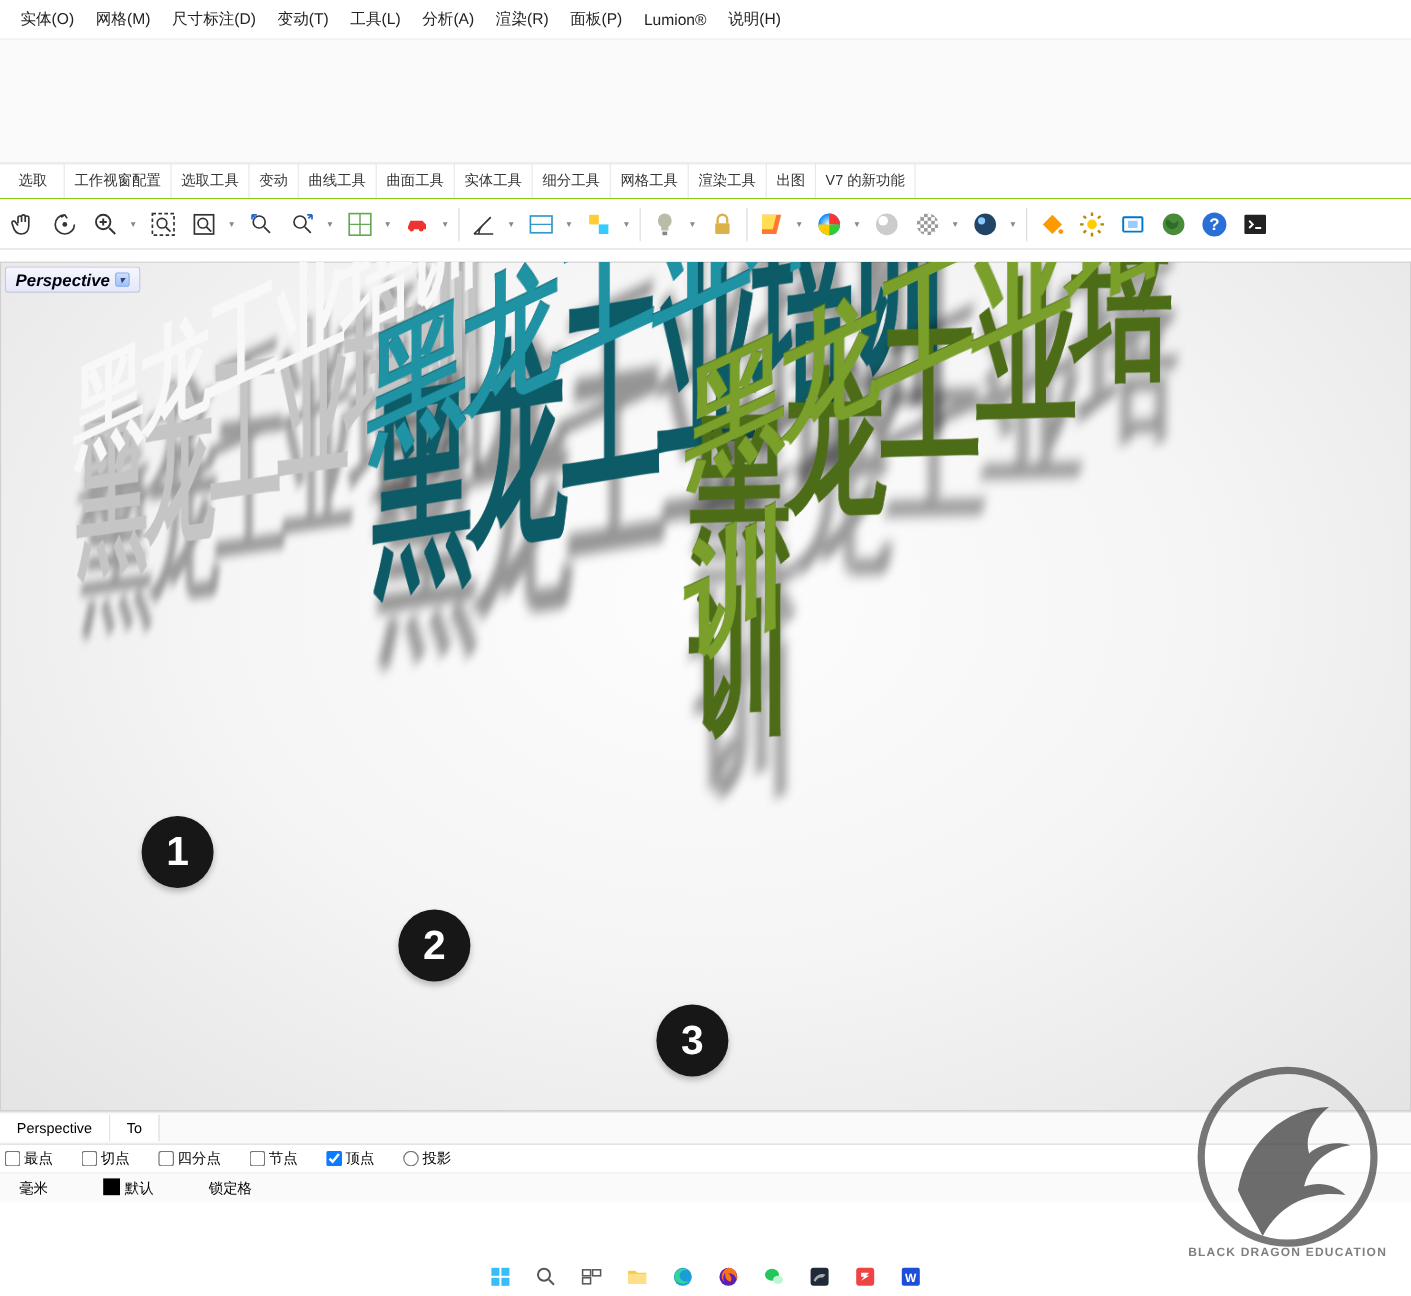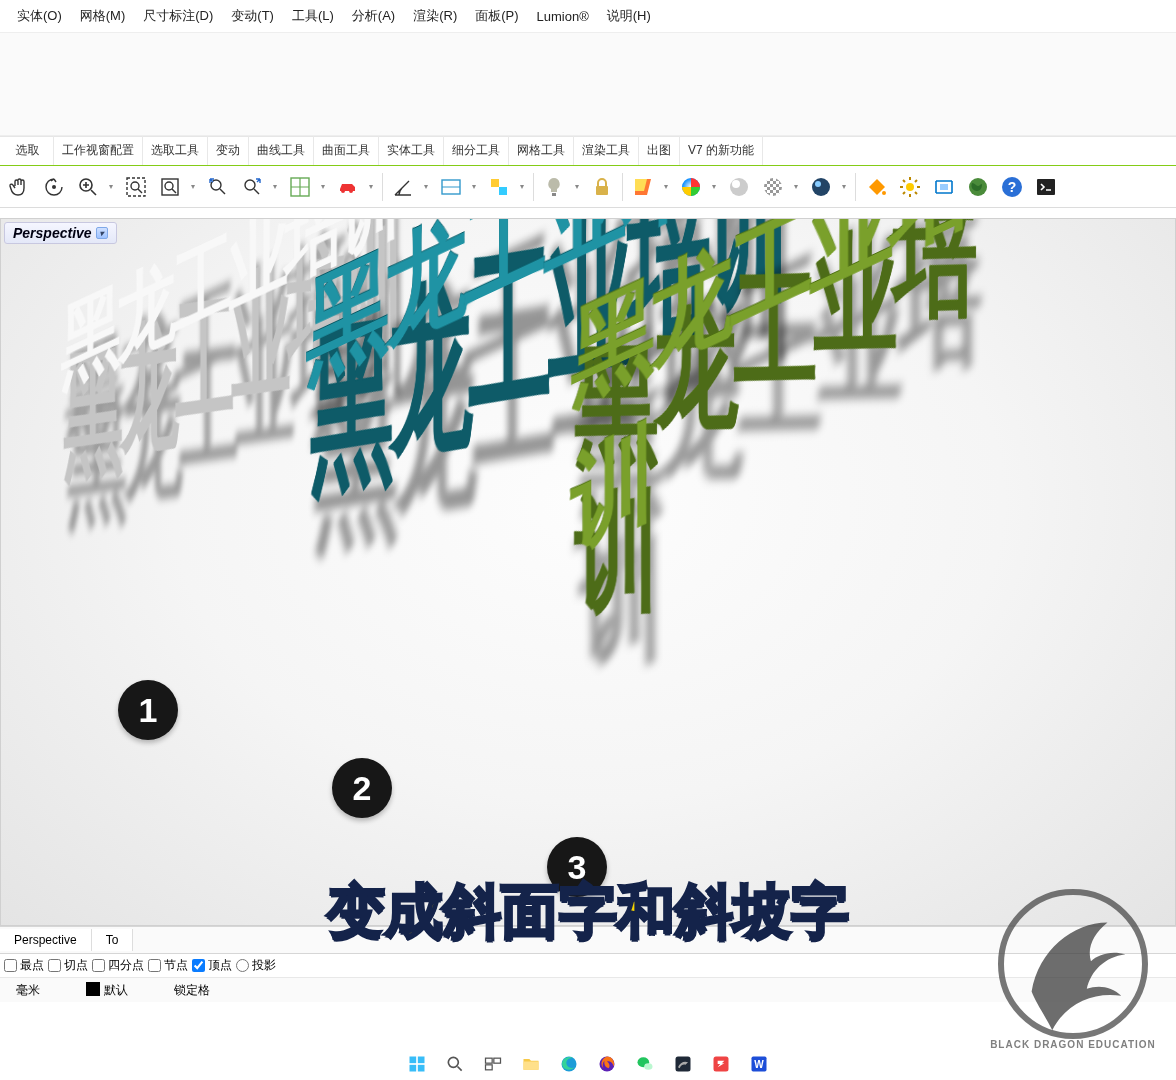--- a/index.html
+++ b/index.html
@@ -55,21 +55,21 @@
 .b1 { left: 118px; top: 680px; }
 .b2 { left: 332px; top: 758px; }
 .b3 { left: 547px; top: 837px; }
 
 
 .bottom-tabs { position: absolute; left: 0; top: 926px; right: 0; height: 28px; display: flex; align-items: center; background: #fafafa; border-top: 1px solid #d6d6d6; border-bottom: 1px solid #d6d6d6; font-size: 12px; }
 .bottom-tabs .tab { padding: 4px 14px; border-right: 1px solid #ddd; background: #fff; }
 .bottom-tabs .tab.first { font-weight: 400; }
 
 
-.osnap { position: absolute; left: 0; top: 954px; right: 0; height: 24px; display: flex; align-items: center; gap: 4px; padding: 0 4px; font-size: 12px; background: #fff; border-bottom: 1px solid #e8e8e8; }
+.osnap { position: absolute; left: 0; top: 954px; right: 0; height: 24px; display: flex; align-items: center; gap: 24px; padding: 0 4px; font-size: 12px; background: #fff; border-bottom: 1px solid #e8e8e8; }
 .osnap label { display: flex; align-items: center; gap: 3px; }
 .osnap input[type=checkbox]{ width:13px; height:13px; accent-color:#0a7cff; }
 .osnap input[type=radio]{ width:13px; height:13px; }
 
 
 .statusbar { position: absolute; left: 0; top: 978px; right: 0; height: 24px; display: flex; align-items: center; gap: 46px; padding: 0 16px; font-size: 12px; background: #fafafa; }
 .statusbar .swatch{ width:14px; height:14px; background:#000; display:inline-block; margin-right:4px; vertical-align:-2px; }
 
 
 .caption { position: absolute; left: 50%; top: 880px; transform: translateX(-50%); text-align: center; font-size: 58px; font-weight: 900; line-height: 1.08; color: #f7d400; -webkit-text-stroke: 3px #14234a; text-shadow: 0 3px 0 #14234a; letter-spacing: 0px; width: 100%; pointer-events: none; }
@@ -369,21 +369,20 @@
     </label>
 </div>
 
 <div class="statusbar">
   <span>毫米</span>
   <span><span class="swatch"></span><span>默认</span></span>
   <span>锁定格</span>
 </div>
 
 <div class="caption">
-  <div>变成斜面字和斜坡字</div>
 </div>
 
 <div class="watermark">
   <div class="wm-circle">
     <svg viewBox="0 0 100 100">
         <path fill="#3d3d3d" d="M20 70c5-30 30-50 55-50-10 8-15 18-12 28 5-5 15-8 25-5-15 2-25 12-28 25 8-3 18-2 25 5-20-3-40 5-50 25-5-10-12-20-15-28z"></path>
       </svg>
   </div>
   <div class="wm-t2">BLACK DRAGON EDUCATION</div>
 </div>

